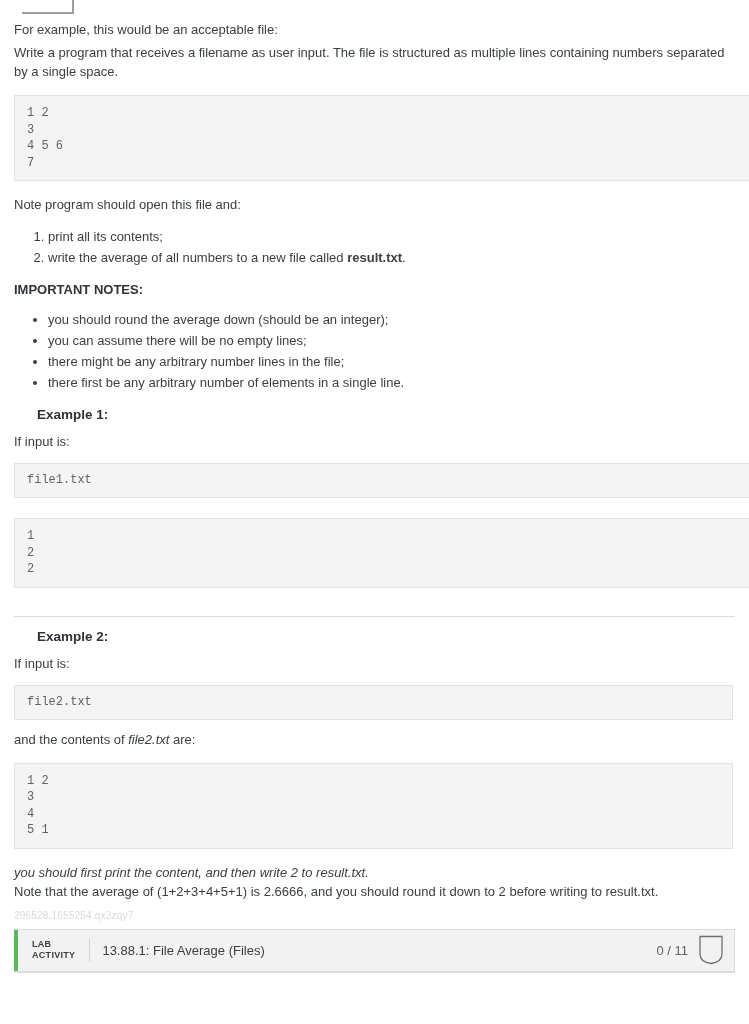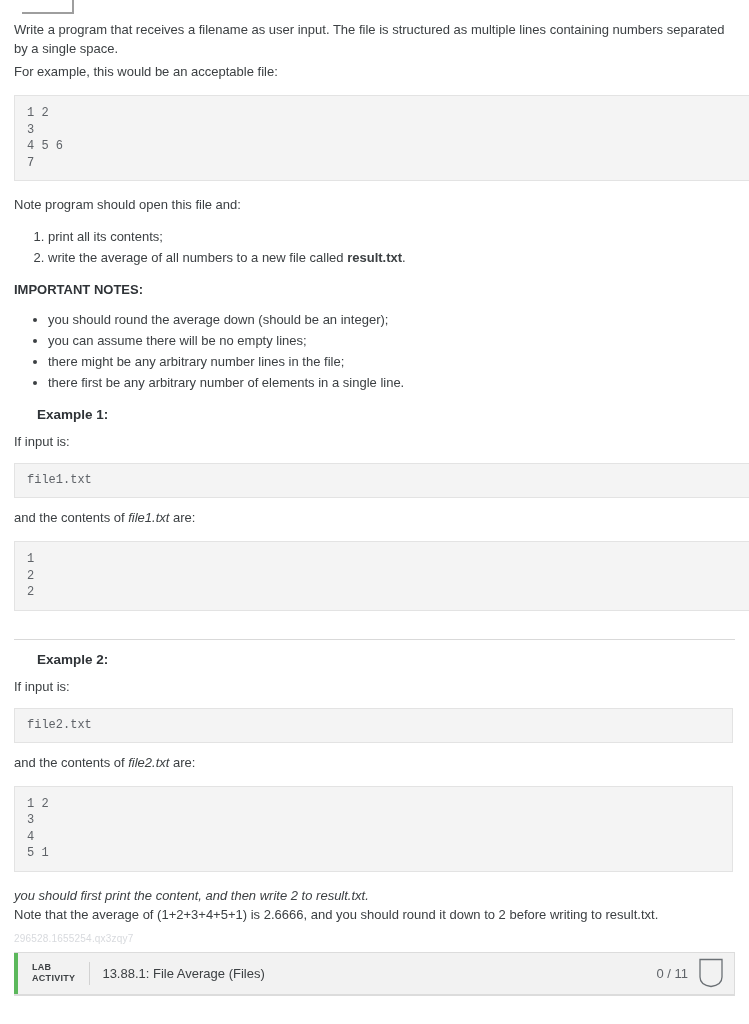--- a/index.html
+++ b/index.html
@@ -173,22 +173,22 @@
 </style>
 </head>
 <body>
 
 <div class="page">
 
   <div class="top-fragment"></div>
 
   <div class="content">
 
+    <p class="para">For example, this would be an acceptable file:</p>
     <p class="para">Write a program that receives a filename as user input. The file is structured as multiple lines containing numbers separated by a single space.</p>
-    <p class="para">For example, this would be an acceptable file:</p>
 
     <div class="spacer-10"></div>
     <pre class="codeblock bleed">1 2
 3
 4 5 6
 7</pre>
     <div class="spacer-14"></div>
 
     <p class="para">Note program should open this file and:</p>
     <div class="spacer-8"></div>
@@ -209,21 +209,20 @@
       <li>there first be any arbitrary number of elements in a single line.</li>
     </ul>
 
     <div class="spacer-14"></div>
 
     <h4 class="ex-title">Example 1:</h4>
     <p class="para">If input is:</p>
     <div class="spacer-8"></div>
     <pre class="codeblock inline-input bleed">file1.txt</pre>
     <div class="spacer-10"></div>
-    <p class="para"><span>and the contents of </span><span class="ital">file1.txt</span><span> are:</span></p>
     <div class="spacer-10"></div>
     <pre class="codeblock bleed">1
 2
 2</pre>
     <div class="spacer-14"></div>
 
     <hr class="rule">
 
     <h4 class="ex-title">Example 2:</h4>
     <p class="para">If input is:</p>

